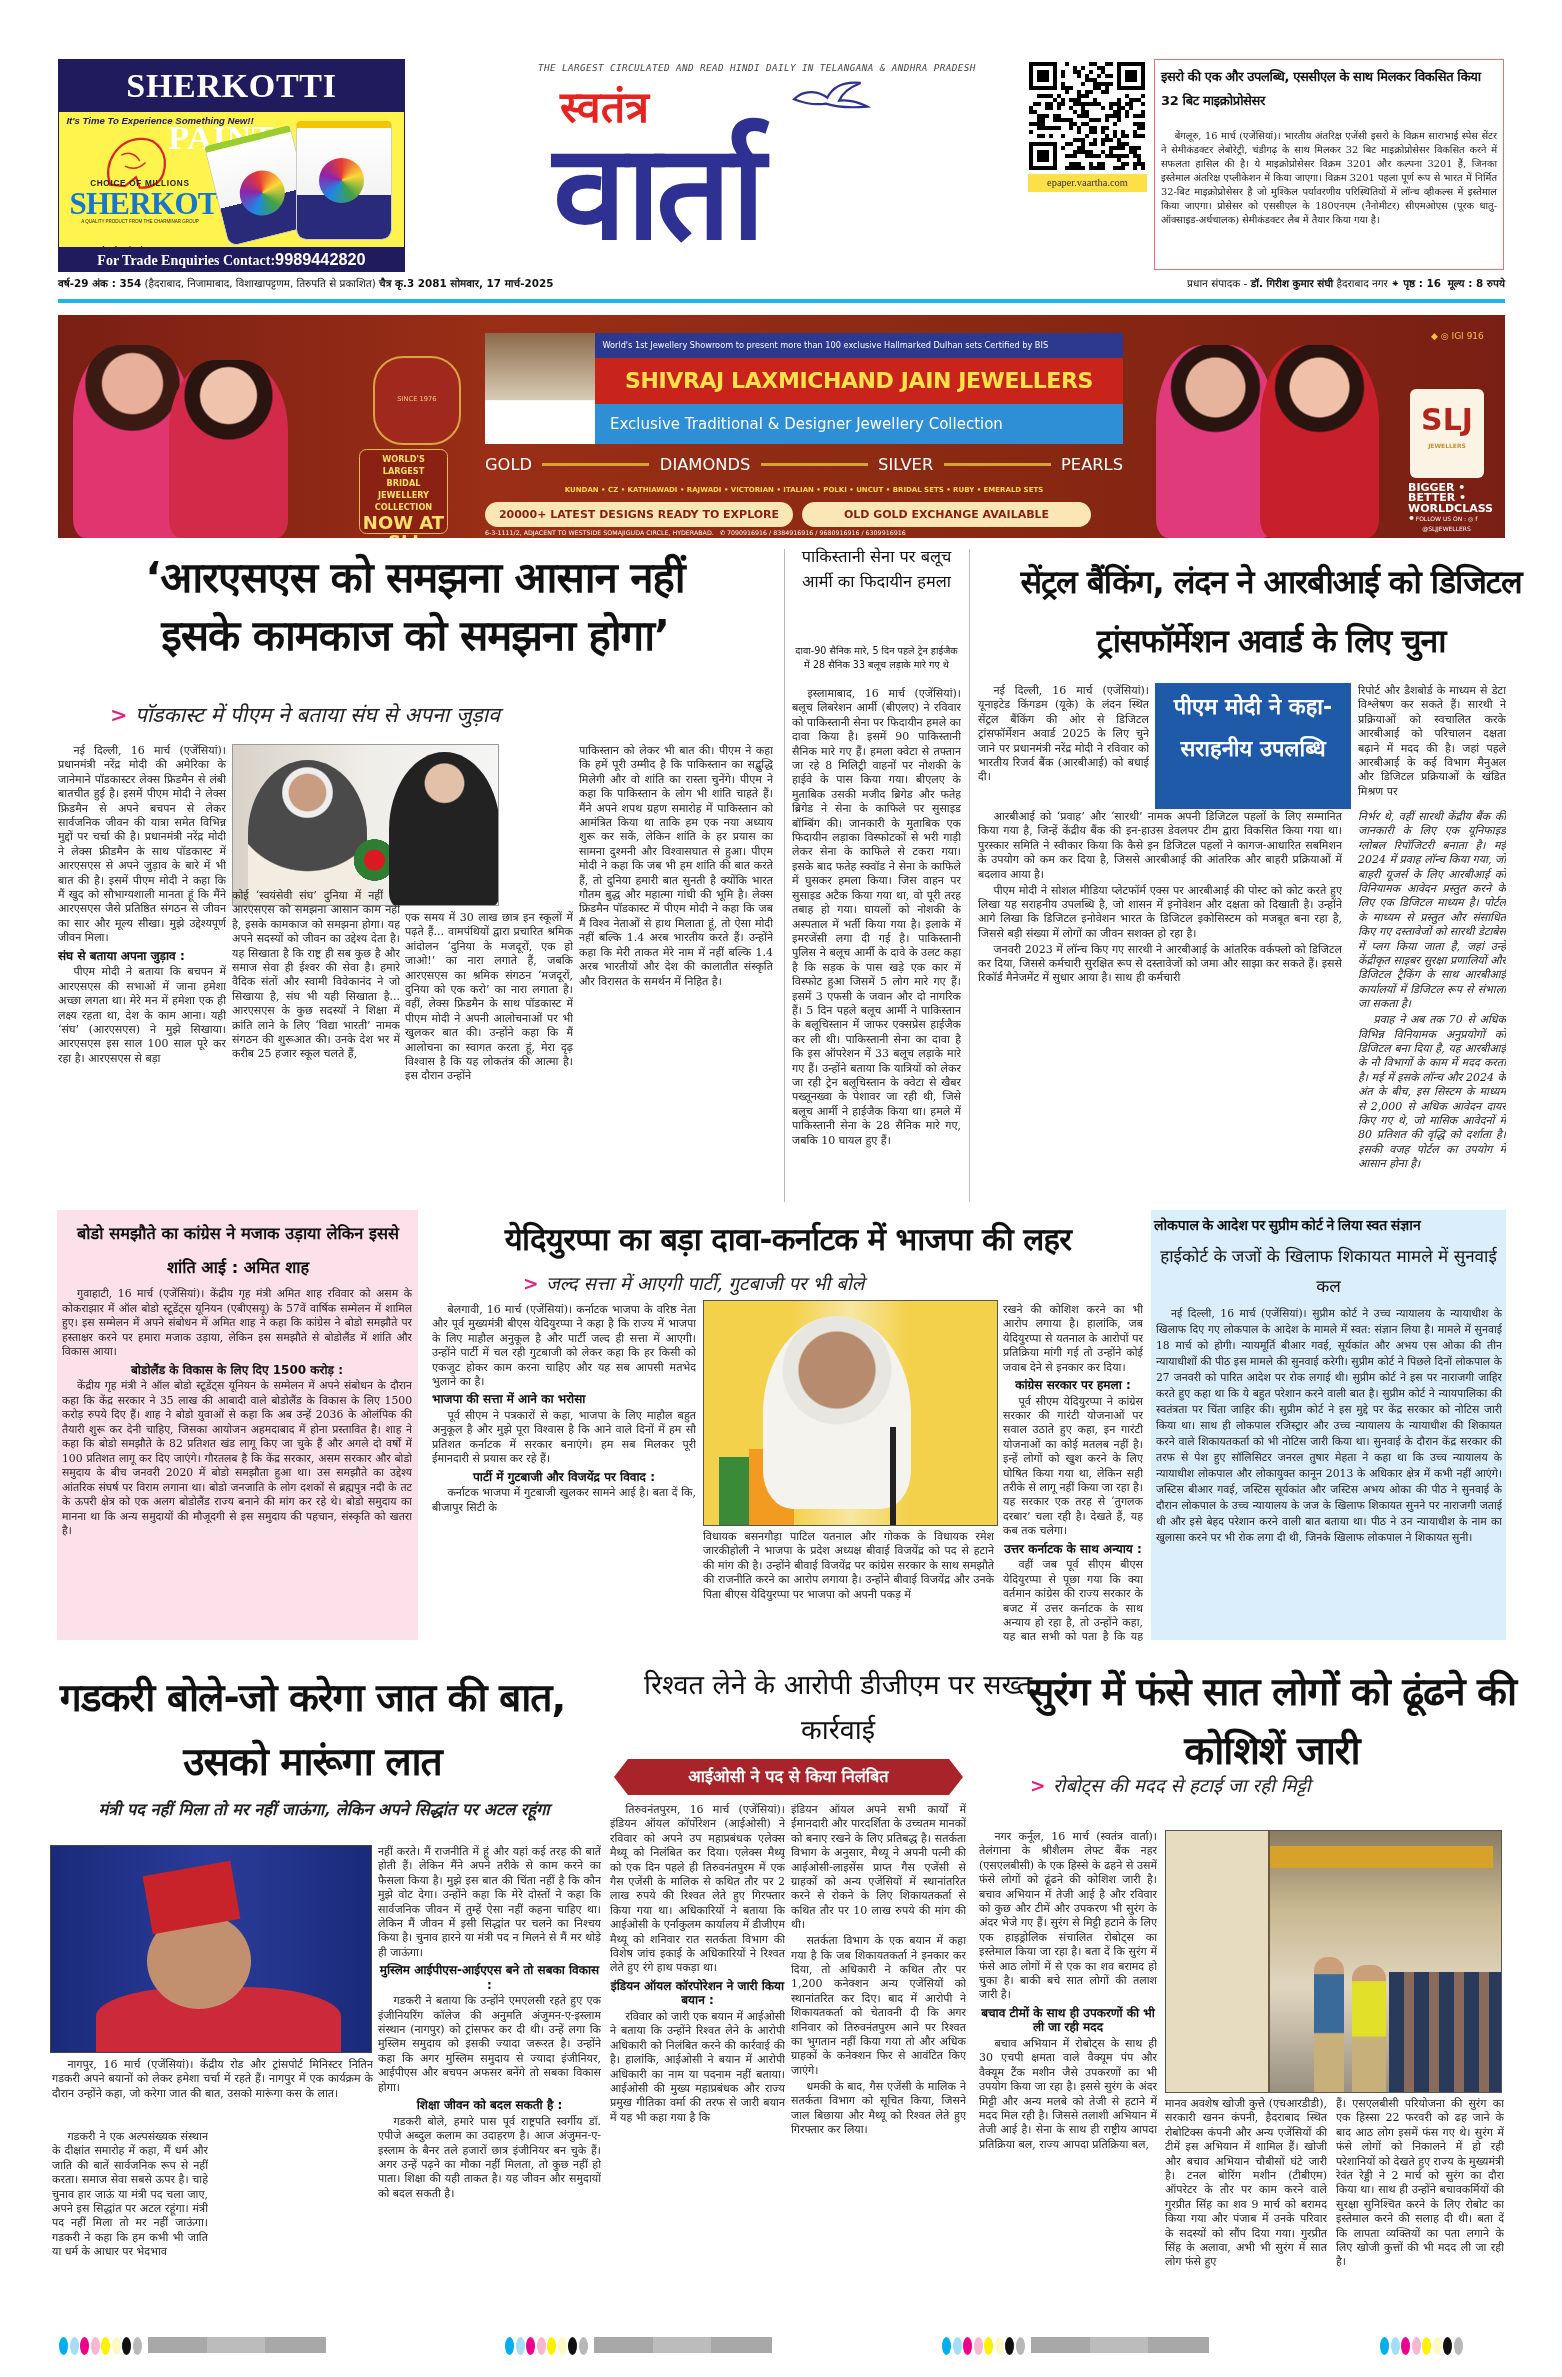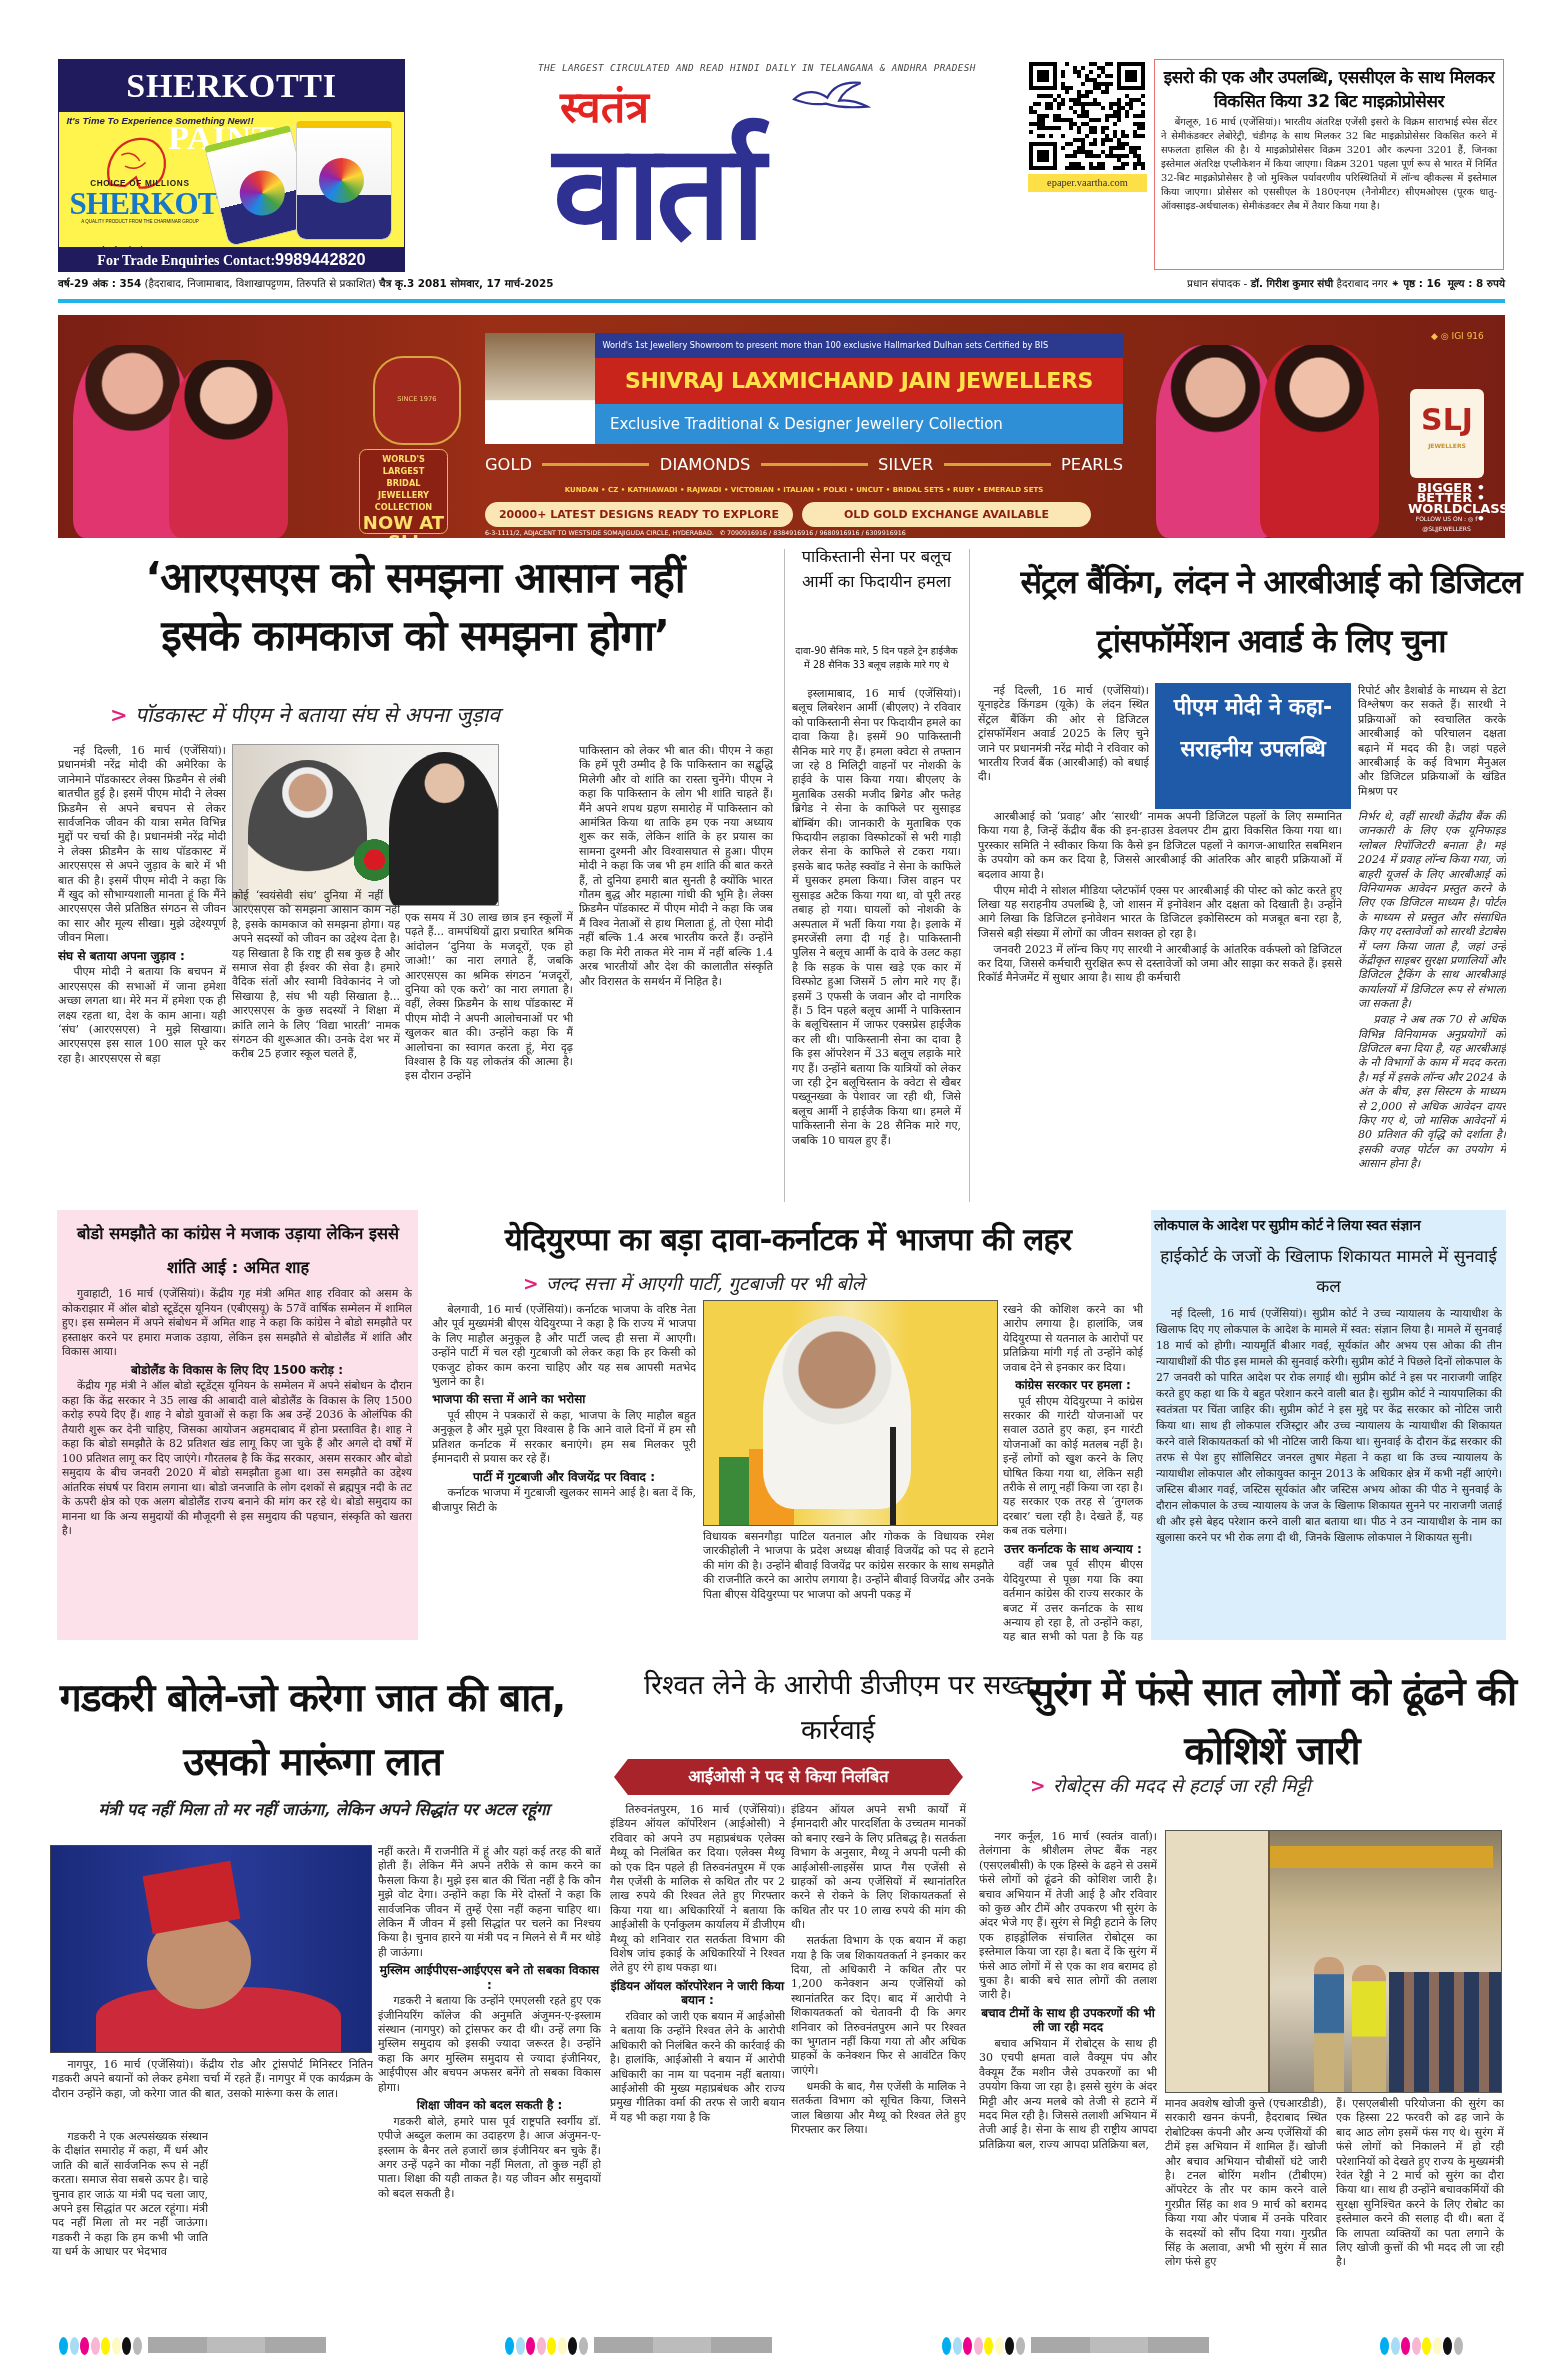--- a/index.html
+++ b/index.html
@@ -29,21 +29,21 @@
   .paint-ad .bottom b { font-family: "Liberation Sans", sans-serif; font-size: 16.3px; }
 
   .tagline { left: 538px; top: 62px; font-family: "DejaVu Sans Mono", monospace; font-style: italic; font-size: 9.3px; color: #444; letter-spacing: 0.4px; }
   .logo-top { left: 560px; top: 86px; font-family: "DejaVu Sans", sans-serif; font-weight: bold; font-size: 43px; color: #e42421; line-height: 1; }
   .logo-main { left: 553px; top: 126px; font-family: "DejaVu Sans", sans-serif; font-weight: bold; font-size: 132px; color: #2e3192; line-height: 1; letter-spacing: -4.5px; }
   .logo-bird { left: 790px; top: 77px; width: 82px; height: 37px; }
 
   .qr { left: 1028px; top: 62px; width: 117px; height: 108px; }
   .epaper { left: 1028px; top: 174px; width: 119px; height: 18px; background: #fde047; font-family: "Liberation Serif", serif; font-size: 10.4px; color: #333; text-align: center; line-height: 18px; }
   .isro-box { left: 1154px; top: 59px; width: 350px; height: 211px; border: 1.1px solid #e57373; padding: 4.5px 6px; background: #fff; }
-  .isro-box h2 { font-family: "DejaVu Sans", sans-serif; font-weight: bold; font-size: 17px; line-height: 24.5px; text-align: center; color: #111; margin-bottom: 1px; letter-spacing: -0.4px; }
+  .isro-box h2 { font-family: "DejaVu Sans", sans-serif; font-weight: bold; font-size: 13px; line-height: 24.5px; color: #111; margin-bottom: 15px; letter-spacing: -0.4px; }
   .isro-box .body-text { font-size: 9.8px; line-height: 14px; }
 
   .dateline { left: 58px; top: 276px; font-family: "DejaVu Sans", sans-serif; font-size: 10.4px; color: #111; }
   .dateline b { font-weight: bold; }
   .editor-line { right: 58px; top: 276px; font-family: "DejaVu Sans", sans-serif; font-size: 10.4px; color: #111; }
   .rule-blue { left: 58px; top: 299px; width: 1447px; height: 3.7px; background: #1fb4ea; }
 
   
   .jad { left: 58px; top: 315px; width: 1447px; height: 223px; background: linear-gradient(90deg, #7a1f14 0%, #9a2e16 30%, #8b2a12 60%, #7a1f14 100%); overflow: hidden; }
   .jad .model { position: absolute; border-radius: 40% 40% 10% 10%; }
@@ -61,21 +61,21 @@
   .jad .subbar { position: absolute; left: 110px; top: 71px; width: 528px; height: 40px; background: #2f8fd6; color: #fff; font-family: "DejaVu Sans", sans-serif; font-size: 15px; line-height: 40px; padding-left: 15px; }
   .jad .metals { position: absolute; left: 427px; top: 140px; width: 638px; display: flex; justify-content: space-between; align-items: center; color: #fff; font-family: "DejaVu Sans", sans-serif; font-size: 16.3px; }
   .jad .metals .sep { flex: 1; height: 2.2px; background: #d8a23a; margin: 0 10.4px; }
   .jad .types { position: absolute; left: 427px; top: 171px; width: 638px; color: #ffd64a; font-family: "DejaVu Sans", sans-serif; font-weight: bold; font-size: 7px; text-align: center; }
   .jad .pill { position: absolute; top: 187px; height: 25px; border-radius: 12.6px; background: #fbe6b5; color: #8a1c12; font-family: "DejaVu Sans", sans-serif; font-weight: bold; font-size: 11px; line-height: 25px; text-align: center; }
   .jad .p1 { left: 427px; width: 308px; }
   .jad .p2 { left: 744px; width: 289px; }
   .jad .addr { position: absolute; left: 427px; top: 214px; width: 638px; color: #fff; font-family: "DejaVu Sans", sans-serif; font-size: 6.3px; }
   .jad .slj { position: absolute; left: 1352px; top: 74px; width: 74px; height: 89px; background: #fbf3e3; border-radius: 6px; text-align: center; font-family: "DejaVu Sans", sans-serif; color: #b3261e; font-weight: bold; font-size: 30px; padding-top: 13.4px; }
   .jad .slj small { display: block; font-size: 6px; color: #c7922f; margin-top: 4.5px; }
-  .jad .bigger { position: absolute; left: 1350px; top: 168px; width: 77px; color: #fff; font-family: "DejaVu Sans", sans-serif; font-weight: bold; font-size: 13px; text-align: right; line-height: 10.4px; }
+  .jad .bigger { position: absolute; left: 1350px; top: 168px; width: 77px; color: #fff; font-family: "DejaVu Sans", sans-serif; font-weight: bold; font-size: 11px; text-align: left; line-height: 10.4px; }
   .jad .follow { position: absolute; left: 1350px; top: 199px; width: 77px; color: #fff; font-family: "DejaVu Sans", sans-serif; font-size: 6px; text-align: center; line-height: 9.6px; }
   .jad .certs { position: absolute; left: 1373px; top: 16.3px; color: #f3c04a; font-family: "DejaVu Sans", sans-serif; font-size: 9px; }
 
   
   .h-rss { left: 59px; top: 549px; width: 712px; font-family: "DejaVu Sans", sans-serif; font-weight: bold; font-size: 42px; line-height: 58px; text-align: center; letter-spacing: -1.1px; color: #111; }
   .kicker { font-family: "DejaVu Serif", serif; font-style: italic; color: #222; }
   .kicker .arrow { color: #e0207a; font-style: normal; margin-right: 7.4px; font-weight: bold; }
   .k-rss { left: 110px; top: 700px; font-size: 21px; }
   .photo-modi { left: 232px; top: 744px; width: 267px; height: 162px; background: linear-gradient(90deg, #d8d2c8 0%, #efede8 50%, #f5f5f5 100%); overflow: hidden; border: 0.7px solid #999; }
   .photo-modi .p1 { position: absolute; left: 15px; top: 15px; width: 119px; height: 148px; border-radius: 50% 50% 10% 10%; background: radial-gradient(circle at 50% 22%, #c99d82 0 14%, #eee 15% 19%, #4a4a4a 20% 60%, #f2ede0 61% 100%); }

